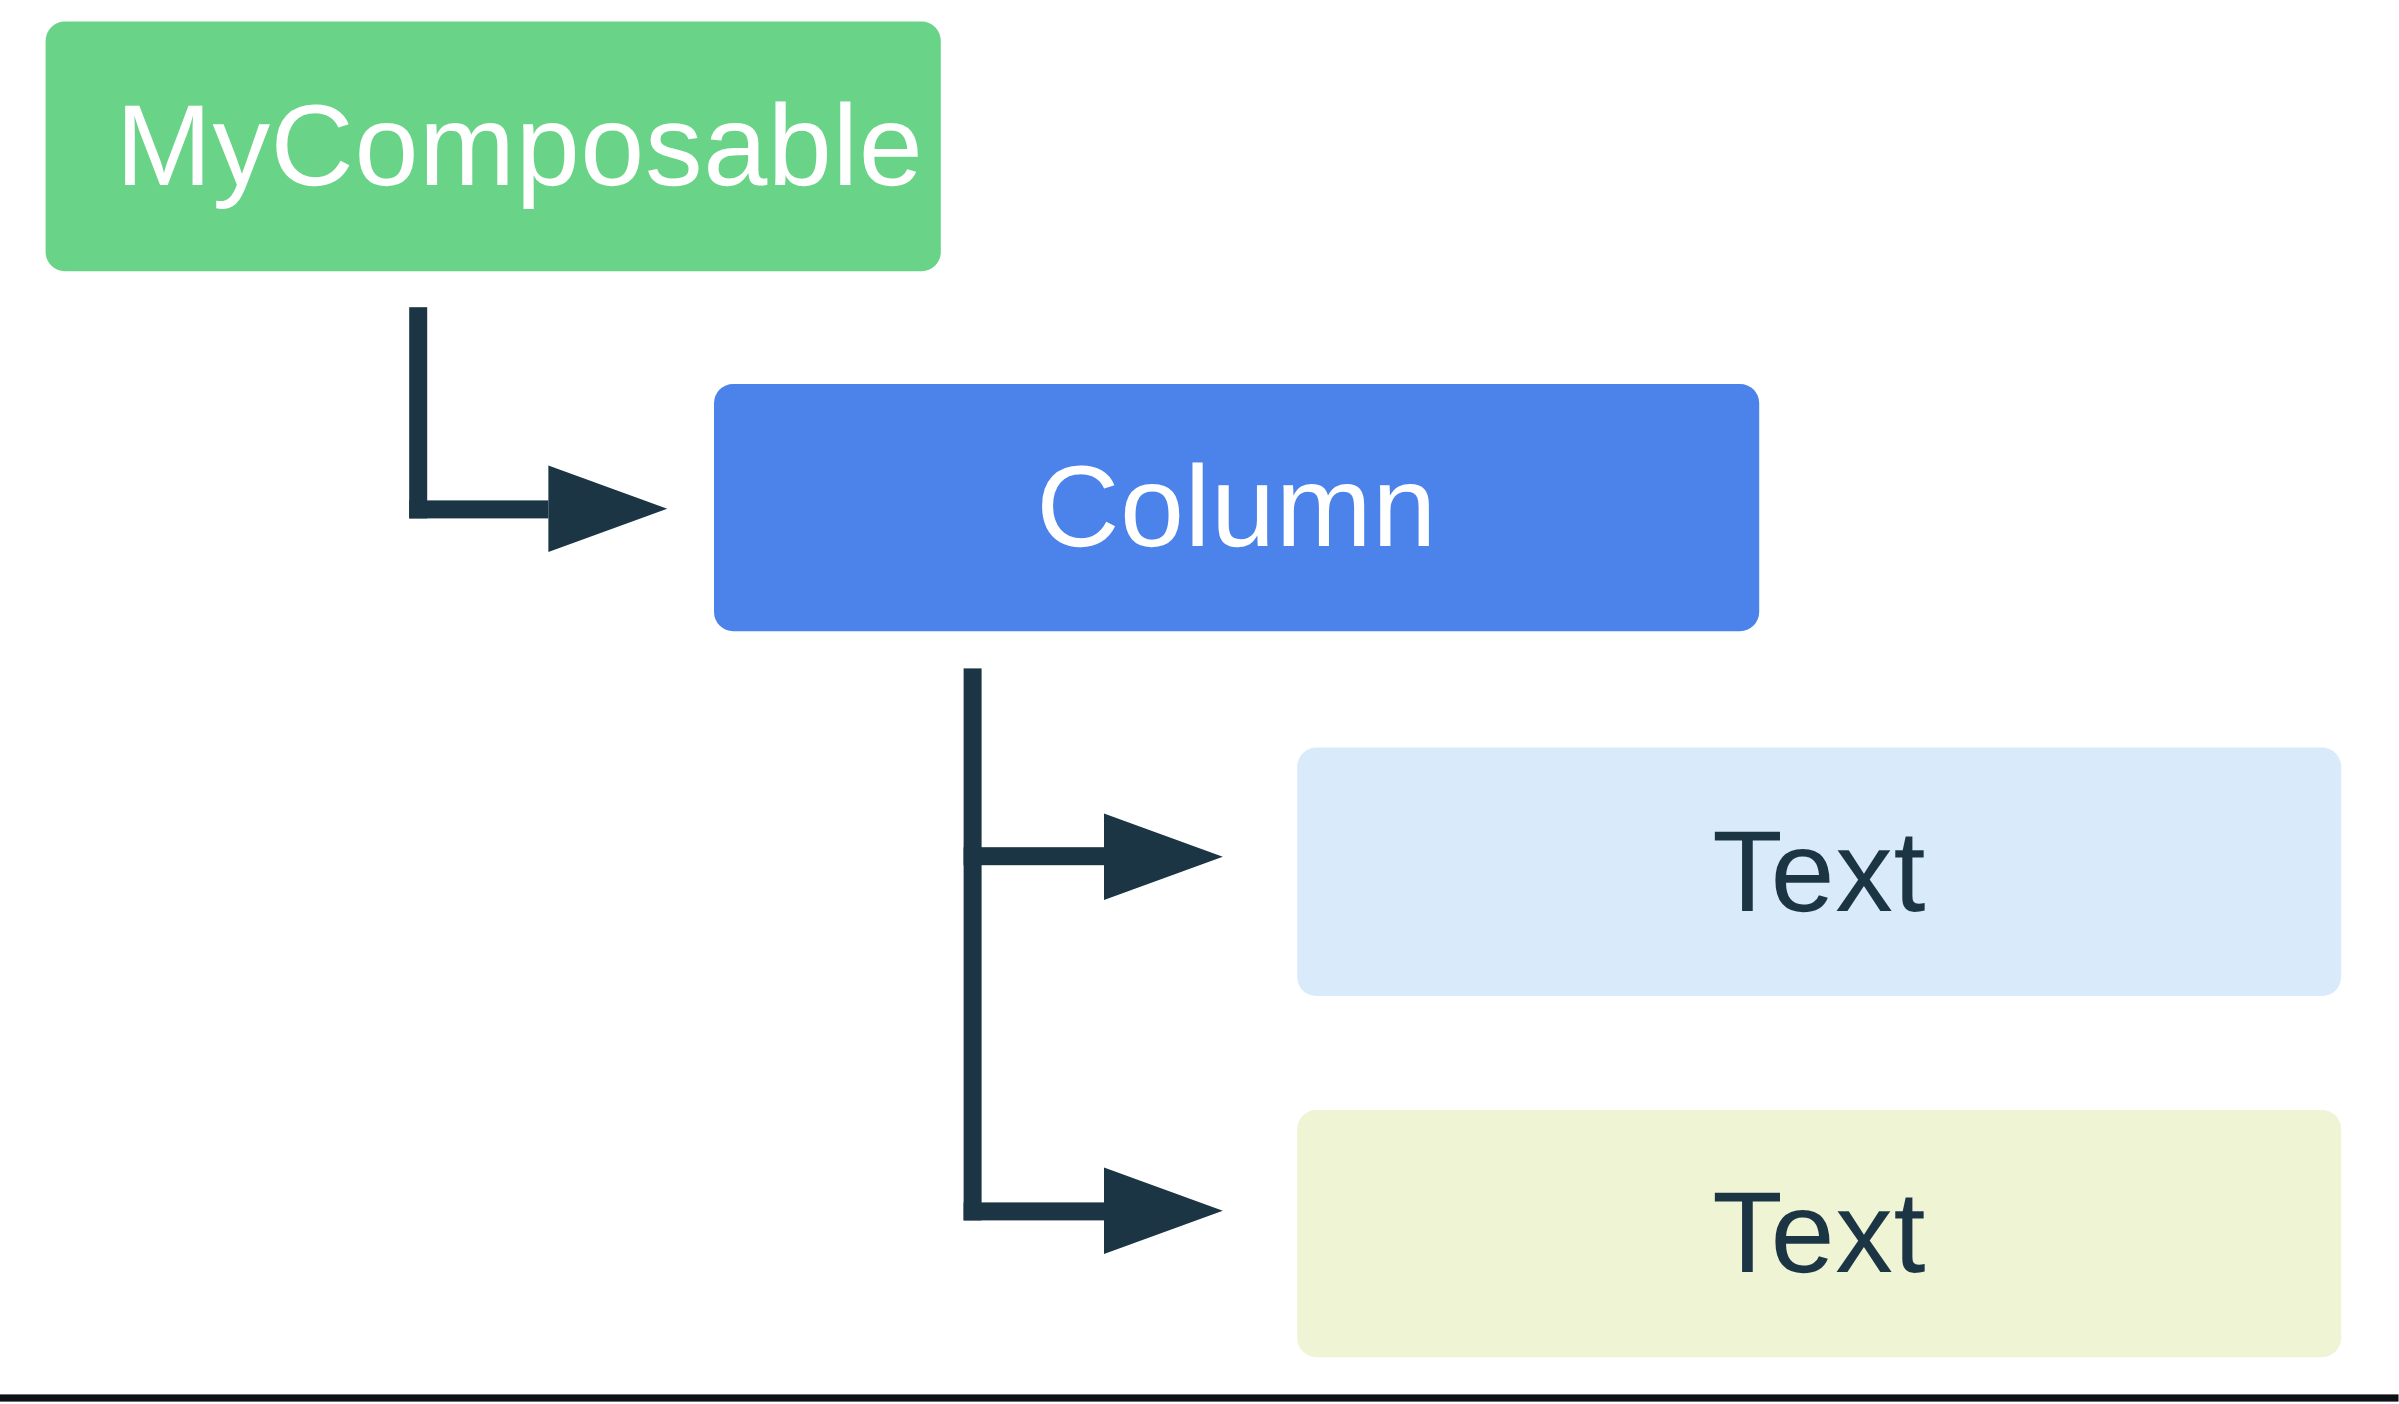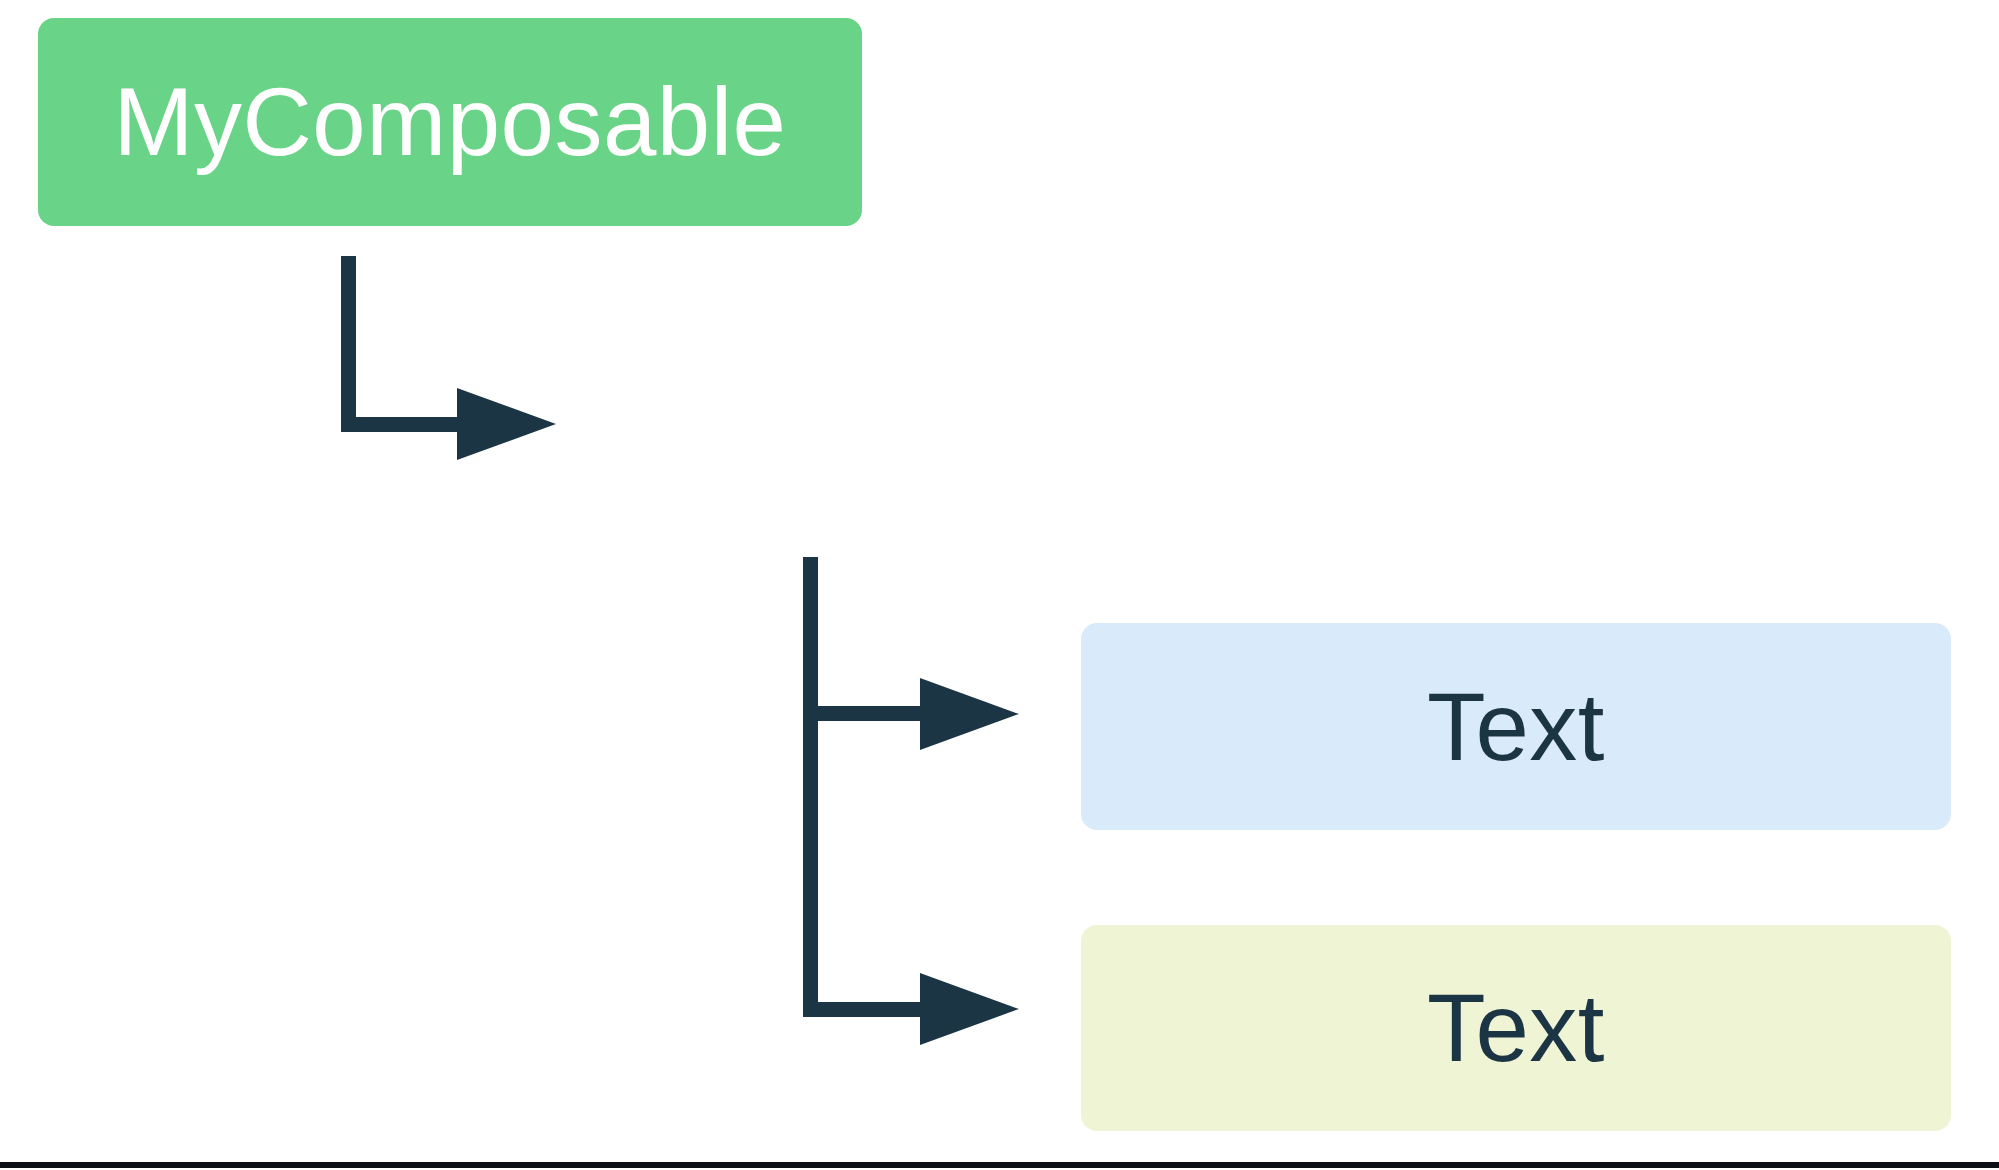--- a/index.html
+++ b/index.html
@@ -45,28 +45,31 @@
     width: 1999px;
     height: 6px;
     background: var(--baseline, #0d1014);
   }
 </style>
 </head>
 <body>
 
 <div class="canvas">
 
-  <div class="node node-green" style="left:38px; top:18px; width:824px; height:208px;">
+  <div class="node node-green" style="left:38px; top:18px; width:702px; height:208px;padding-left:44px;">
     <span>MyComposable</span>
   </div>
 
   <div class="bar" style="left:341px; top:256px; width:15px; height:176px;"></div>
   <div class="bar" style="left:341px; top:417px; width:116px; height:15px;"></div>
   <div class="tri" style="left:457px; top:388px;"></div>
 
+  <div class="node node-blue" style="left:595px; top:320px; width:871px; height:206px;">
+    <span>Column</span>
+  </div>
 
   <div class="bar" style="left:803px; top:557px; width:15px; height:460px;"></div>
 
   <div class="bar" style="left:803px; top:706px; width:117px; height:15px;"></div>
   <div class="tri" style="left:920px; top:678px;"></div>
 
   <div class="bar" style="left:803px; top:1002px; width:117px; height:15px;"></div>
   <div class="tri" style="left:920px; top:973px;"></div>
 
   <div class="node node-lightblue" style="left:1081px; top:623px; width:870px; height:207px;">

